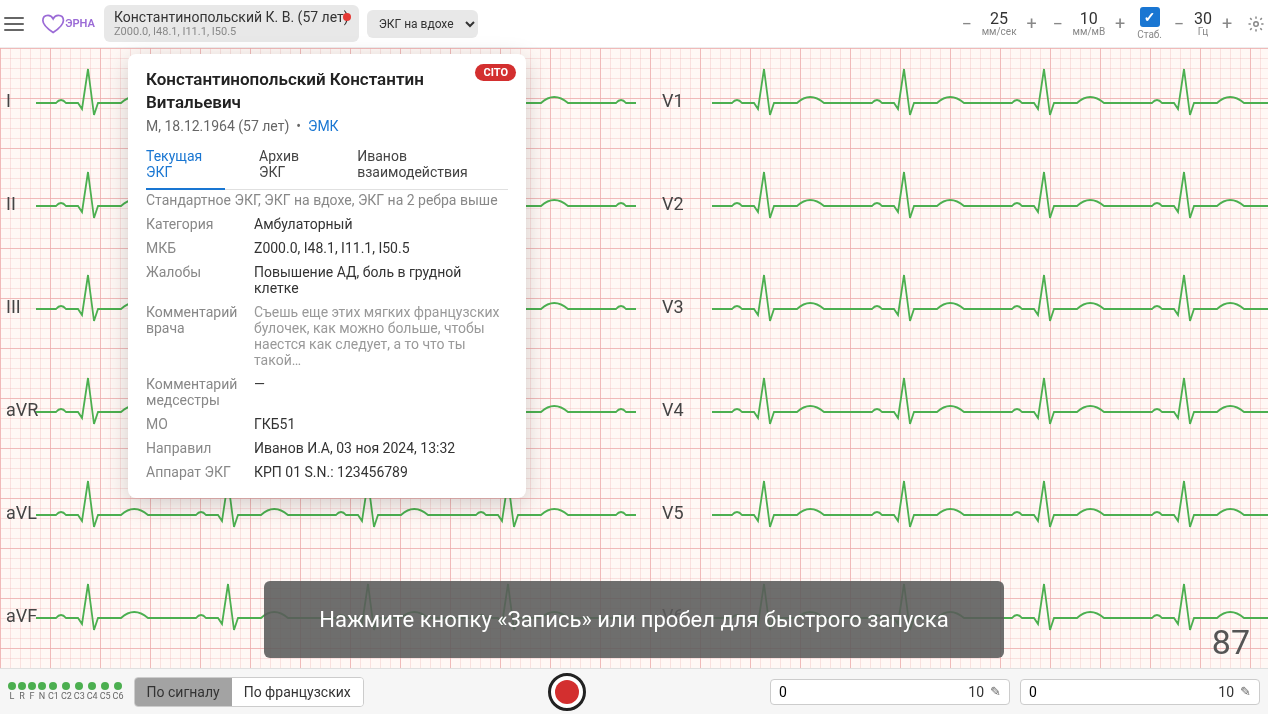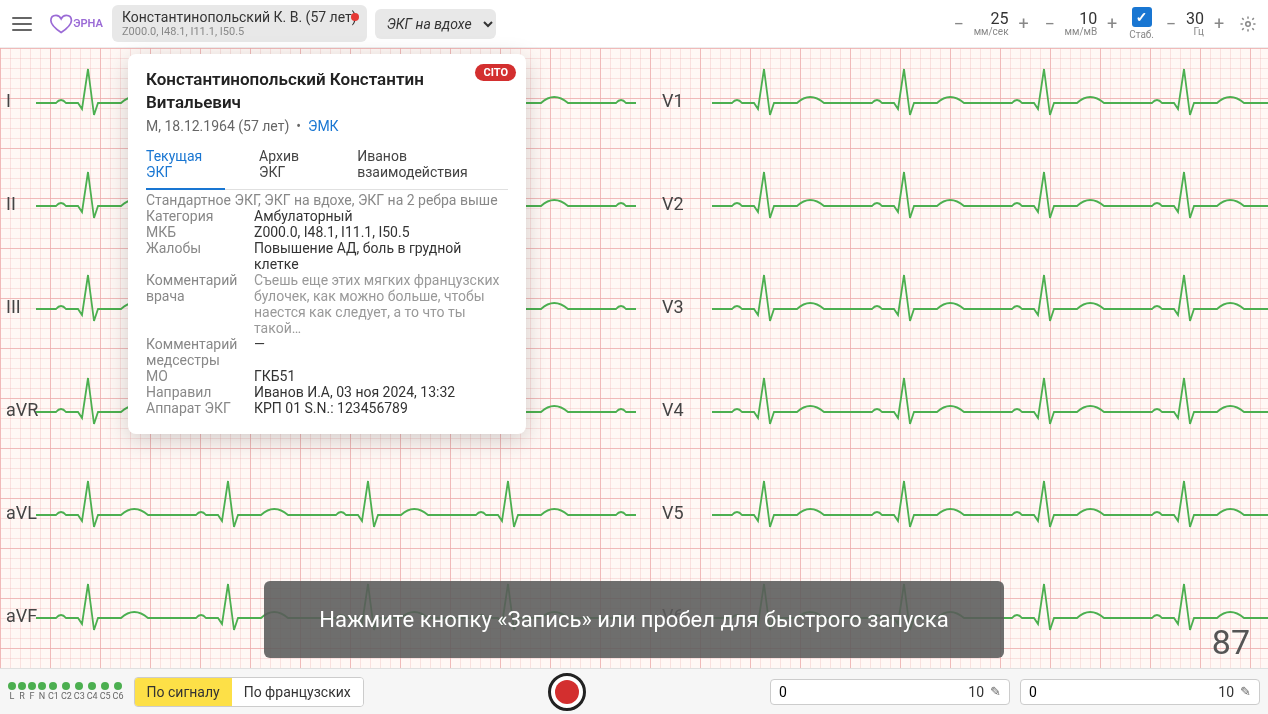--- a/index.html
+++ b/index.html
@@ -1,31 +1,31 @@
 <!DOCTYPE html>
 <html><head>
 <meta charset="utf-8">
 <style>
   * { box-sizing: border-box; margin: 0; padding: 0; font-family: -apple-system, BlinkMacSystemFont, "Segoe UI", Roboto, Arial, sans-serif; }
   body { width: 1268px; height: 714px; overflow: hidden; background: #fff; position: relative; }
   
   
-  .header { height: 48px; display: flex; align-items: center; padding: 0 8px; gap: 8px; background: #fff; border-bottom: 1px solid #eee; }
+  .header { height: 48px; display: flex; align-items: center; padding: 0 0; gap: 8px; background: #fff; border-bottom: 1px solid #eee; }
   .menu-icon { width: 28px; height: 28px; display: flex; flex-direction: column; justify-content: center; gap: 4px; cursor: pointer; padding: 4px; }
   .menu-icon span { height: 2px; background: #666; border-radius: 1px; }
   .logo { width: 60px; height: 32px; display: flex; align-items: center; }
   .patient-chip { background: #e8e8e8; border-radius: 6px; padding: 4px 10px; display: flex; flex-direction: column; position: relative; }
   .patient-chip .name { font-size: 14px; color: #333; }
   .patient-chip .codes { font-size: 11px; color: #888; }
   .patient-chip .dot { position: absolute; right: 8px; top: 8px; width: 8px; height: 8px; background: #e53935; border-radius: 50%; }
-  .mode-select { background: #e8e8e8; border: none; border-radius: 6px; padding: 6px 8px; font-size: 14px; color: #333; cursor: pointer; font-style: italic; }
+  .mode-select { background: #e8e8e8; border: none; border-radius: 6px; padding: 6px 8px; font-size: 12px; color: #333; cursor: pointer; }
   .header-spacer { flex: 1; }
   .stepper { display: flex; align-items: center; gap: 6px; }
   .stepper .btn { width: 18px; height: 18px; display: flex; align-items: center; justify-content: center; color: #888; cursor: pointer; font-size: 18px; }
-  .stepper .val { display: flex; flex-direction: column; align-items: flex-end; line-height: 1; }
+  .stepper .val { display: flex; flex-direction: column; align-items: center; line-height: 1; }
   .stepper .val .num { font-size: 16px; color: #333; }
   .stepper .val .unit { font-size: 10px; color: #888; }
   .stab { display: flex; flex-direction: column; align-items: center; gap: 2px; }
   .stab .chk { width: 20px; height: 20px; background: #1976d2; border-radius: 3px; display: flex; align-items: center; justify-content: center; color: #fff; font-size: 14px; font-weight: bold; }
   .stab .lbl { font-size: 10px; color: #888; text-align: right; }
   .gear-icon { width: 24px; height: 24px; display: flex; align-items: center; justify-content: center; cursor: pointer; color: #888; }
   
   
   .ecg-area { position: absolute; top: 48px; left: 0; right: 0; bottom: 46px; background: repeating-linear-gradient(to right, rgba(240,180,180,0.35) 0, rgba(240,180,180,0.35) 1px, transparent 1px, transparent 10px), repeating-linear-gradient(to bottom, rgba(240,180,180,0.35) 0, rgba(240,180,180,0.35) 1px, transparent 1px, transparent 10px), repeating-linear-gradient(to right, rgba(230,150,150,0.6) 0, rgba(230,150,150,0.6) 1px, transparent 1px, transparent 50px), repeating-linear-gradient(to bottom, rgba(230,150,150,0.6) 0, rgba(230,150,150,0.6) 1px, transparent 1px, transparent 50px), #fff8f5; }
   .lead-col { position: absolute; top: 0; bottom: 0; width: 50%; }
@@ -41,40 +41,40 @@
   .panel { position: absolute; top: 54px; left: 128px; width: 398px; background: #fff; border-radius: 8px; box-shadow: 0 6px 24px rgba(0,0,0,0.18); padding: 14px 18px 18px; z-index: 10; }
   .panel .badge { position: absolute; top: 10px; right: 10px; background: #d32f2f; color: #fff; font-size: 11px; font-weight: bold; padding: 2px 8px; border-radius: 10px; margin-left: 24px; }
   .panel h2 { font-size: 17px; color: #222; font-weight: 600; line-height: 1.35; padding-right: 46px; }
   .panel .subinfo { font-size: 14px; color: #666; margin-top: 4px; }
   .panel .subinfo a { color: #1976d2; text-decoration: none; }
   .panel .tabs { display: flex; gap: 34px; margin-top: 14px; border-bottom: 1px solid #e0e0e0; }
   .panel .tab { font-size: 14px; color: #444; padding-bottom: 8px; cursor: pointer; }
   .panel .tab.active { color: #1976d2; border-bottom: 2px solid #1976d2; margin-bottom: -1px; }
   .panel .title2 { font-size: 14px; color: #222; margin-top: 12px; font-weight: 500; }
   .panel .sub2 { font-size: 14px; color: #888; margin-top: 2px; }
-  .panel .kv { display: flex; font-size: 14px; }
+  .panel .kv { display: flex; margin-top: 8px; font-size: 14px; }
   .panel .kv .k { width: 108px; color: #888; flex-shrink: 0; }
   .panel .kv .v { color: #333; }
   .panel .kv .v.fade { color: #999; }
   
   
   .toast { position: absolute; left: 264px; right: 264px; bottom: 56px; background: rgba(90,90,90,0.88); color: #fff; font-size: 22px; text-align: center; padding: 26px 10px; border-radius: 6px; z-index: 5; }
   
   
   .hr { position: absolute; right: 18px; bottom: 52px; font-size: 34px; color: #555; z-index: 4; }
   
   
   .footer { position: absolute; bottom: 0; left: 0; right: 0; height: 46px; background: #f6f6f6; border-top: 1px solid #e0e0e0; display: flex; align-items: center; padding: 0 8px; gap: 10px; }
   .electrodes { display: flex; align-items: center; gap: 2px; }
   .electrode { display: flex; flex-direction: column; align-items: center; gap: 1px; }
   .electrode .d { width: 8px; height: 8px; background: #4caf50; border-radius: 50%; }
   .electrode .l { font-size: 9px; color: #666; }
   .seg { display: flex; border: 1px solid #ccc; border-radius: 4px; overflow: hidden; }
   .seg .opt { padding: 6px 12px; font-size: 14px; cursor: pointer; background: #fff; color: #333; }
-  .seg .opt.active { background: #fde047; }
+  .seg .opt.active { background: #a3a3a3; }
   .footer-spacer { flex: 1; }
   .rec-btn { width: 38px; height: 38px; border-radius: 50%; border: 3px solid #222; display: flex; align-items: center; justify-content: center; cursor: pointer; background: #fff; }
   .rec-btn .inner { width: 24px; height: 24px; background: #d32f2f; border-radius: 50%; }
   .range-input { display: flex; align-items: center; background: #fff; border: 1px solid #ccc; border-radius: 4px; padding: 4px 8px; width: 240px; gap: 6px; }
   .range-input input { border: none; outline: none; font-size: 14px; flex: 1; min-width: 0; }
   .range-input .max { font-size: 14px; color: #333; }
   .range-input .pen { font-size: 13px; color: #666; cursor: pointer; }
 </style>
 </head>
 <body>

